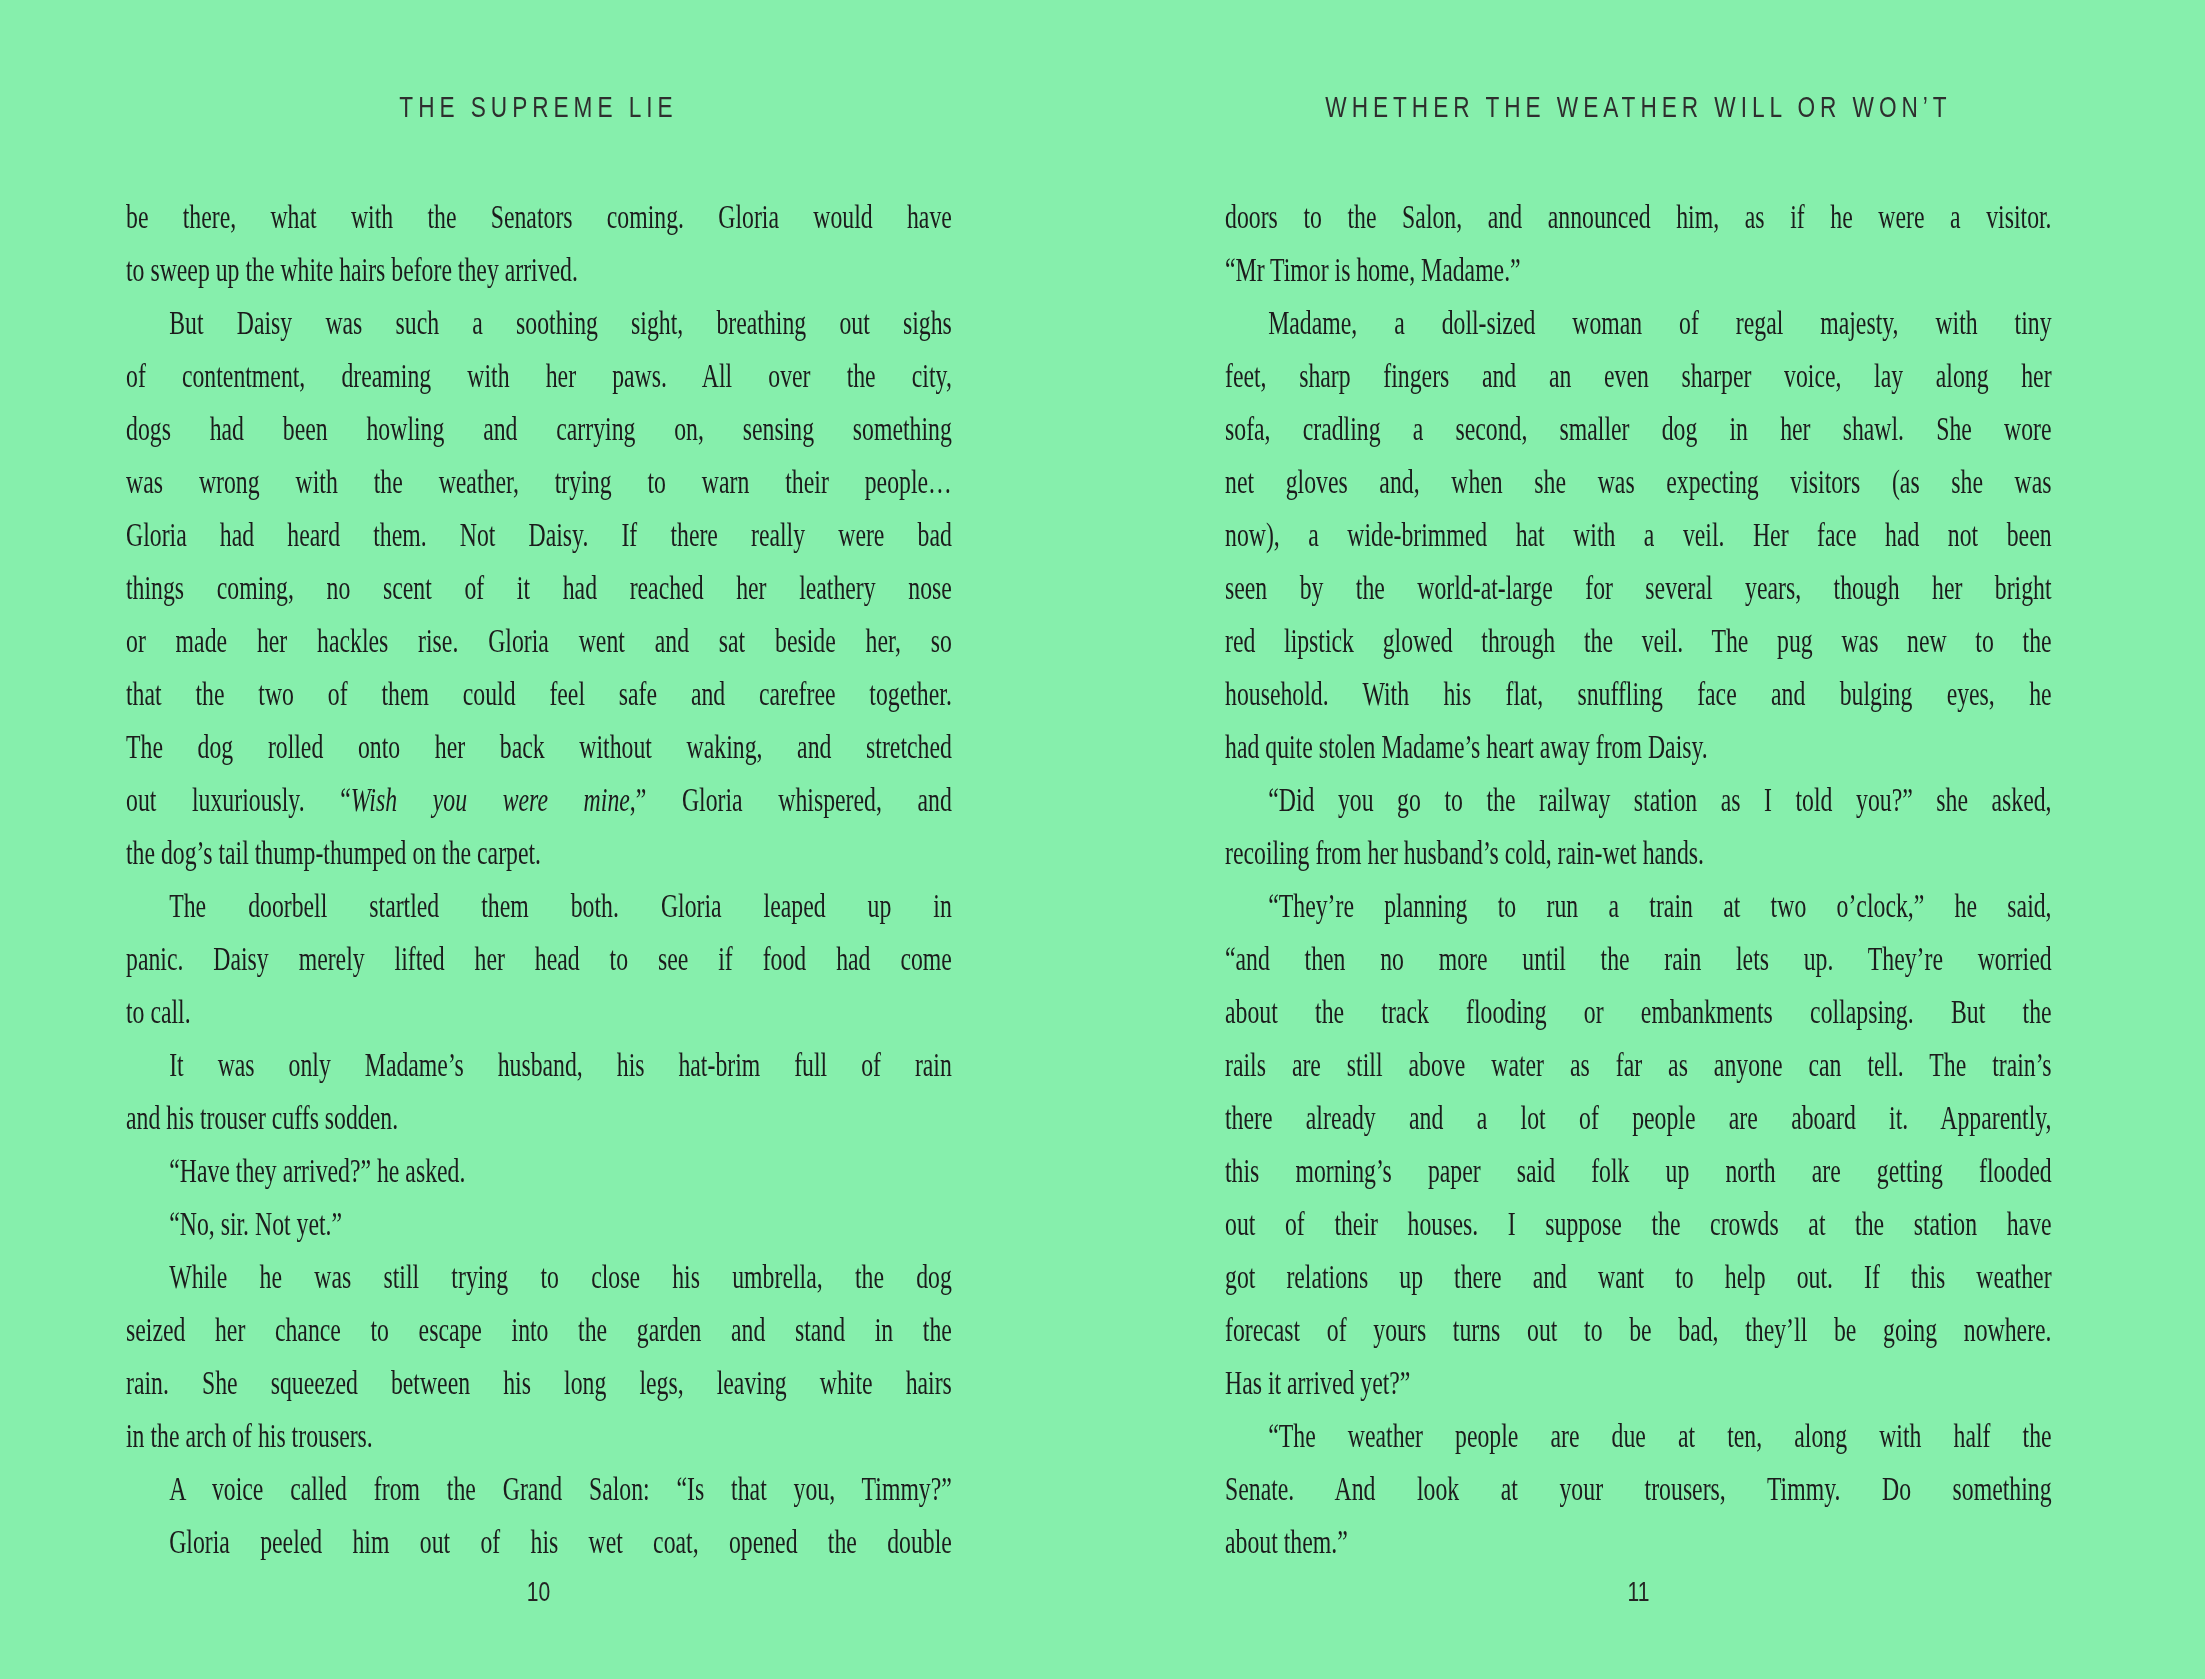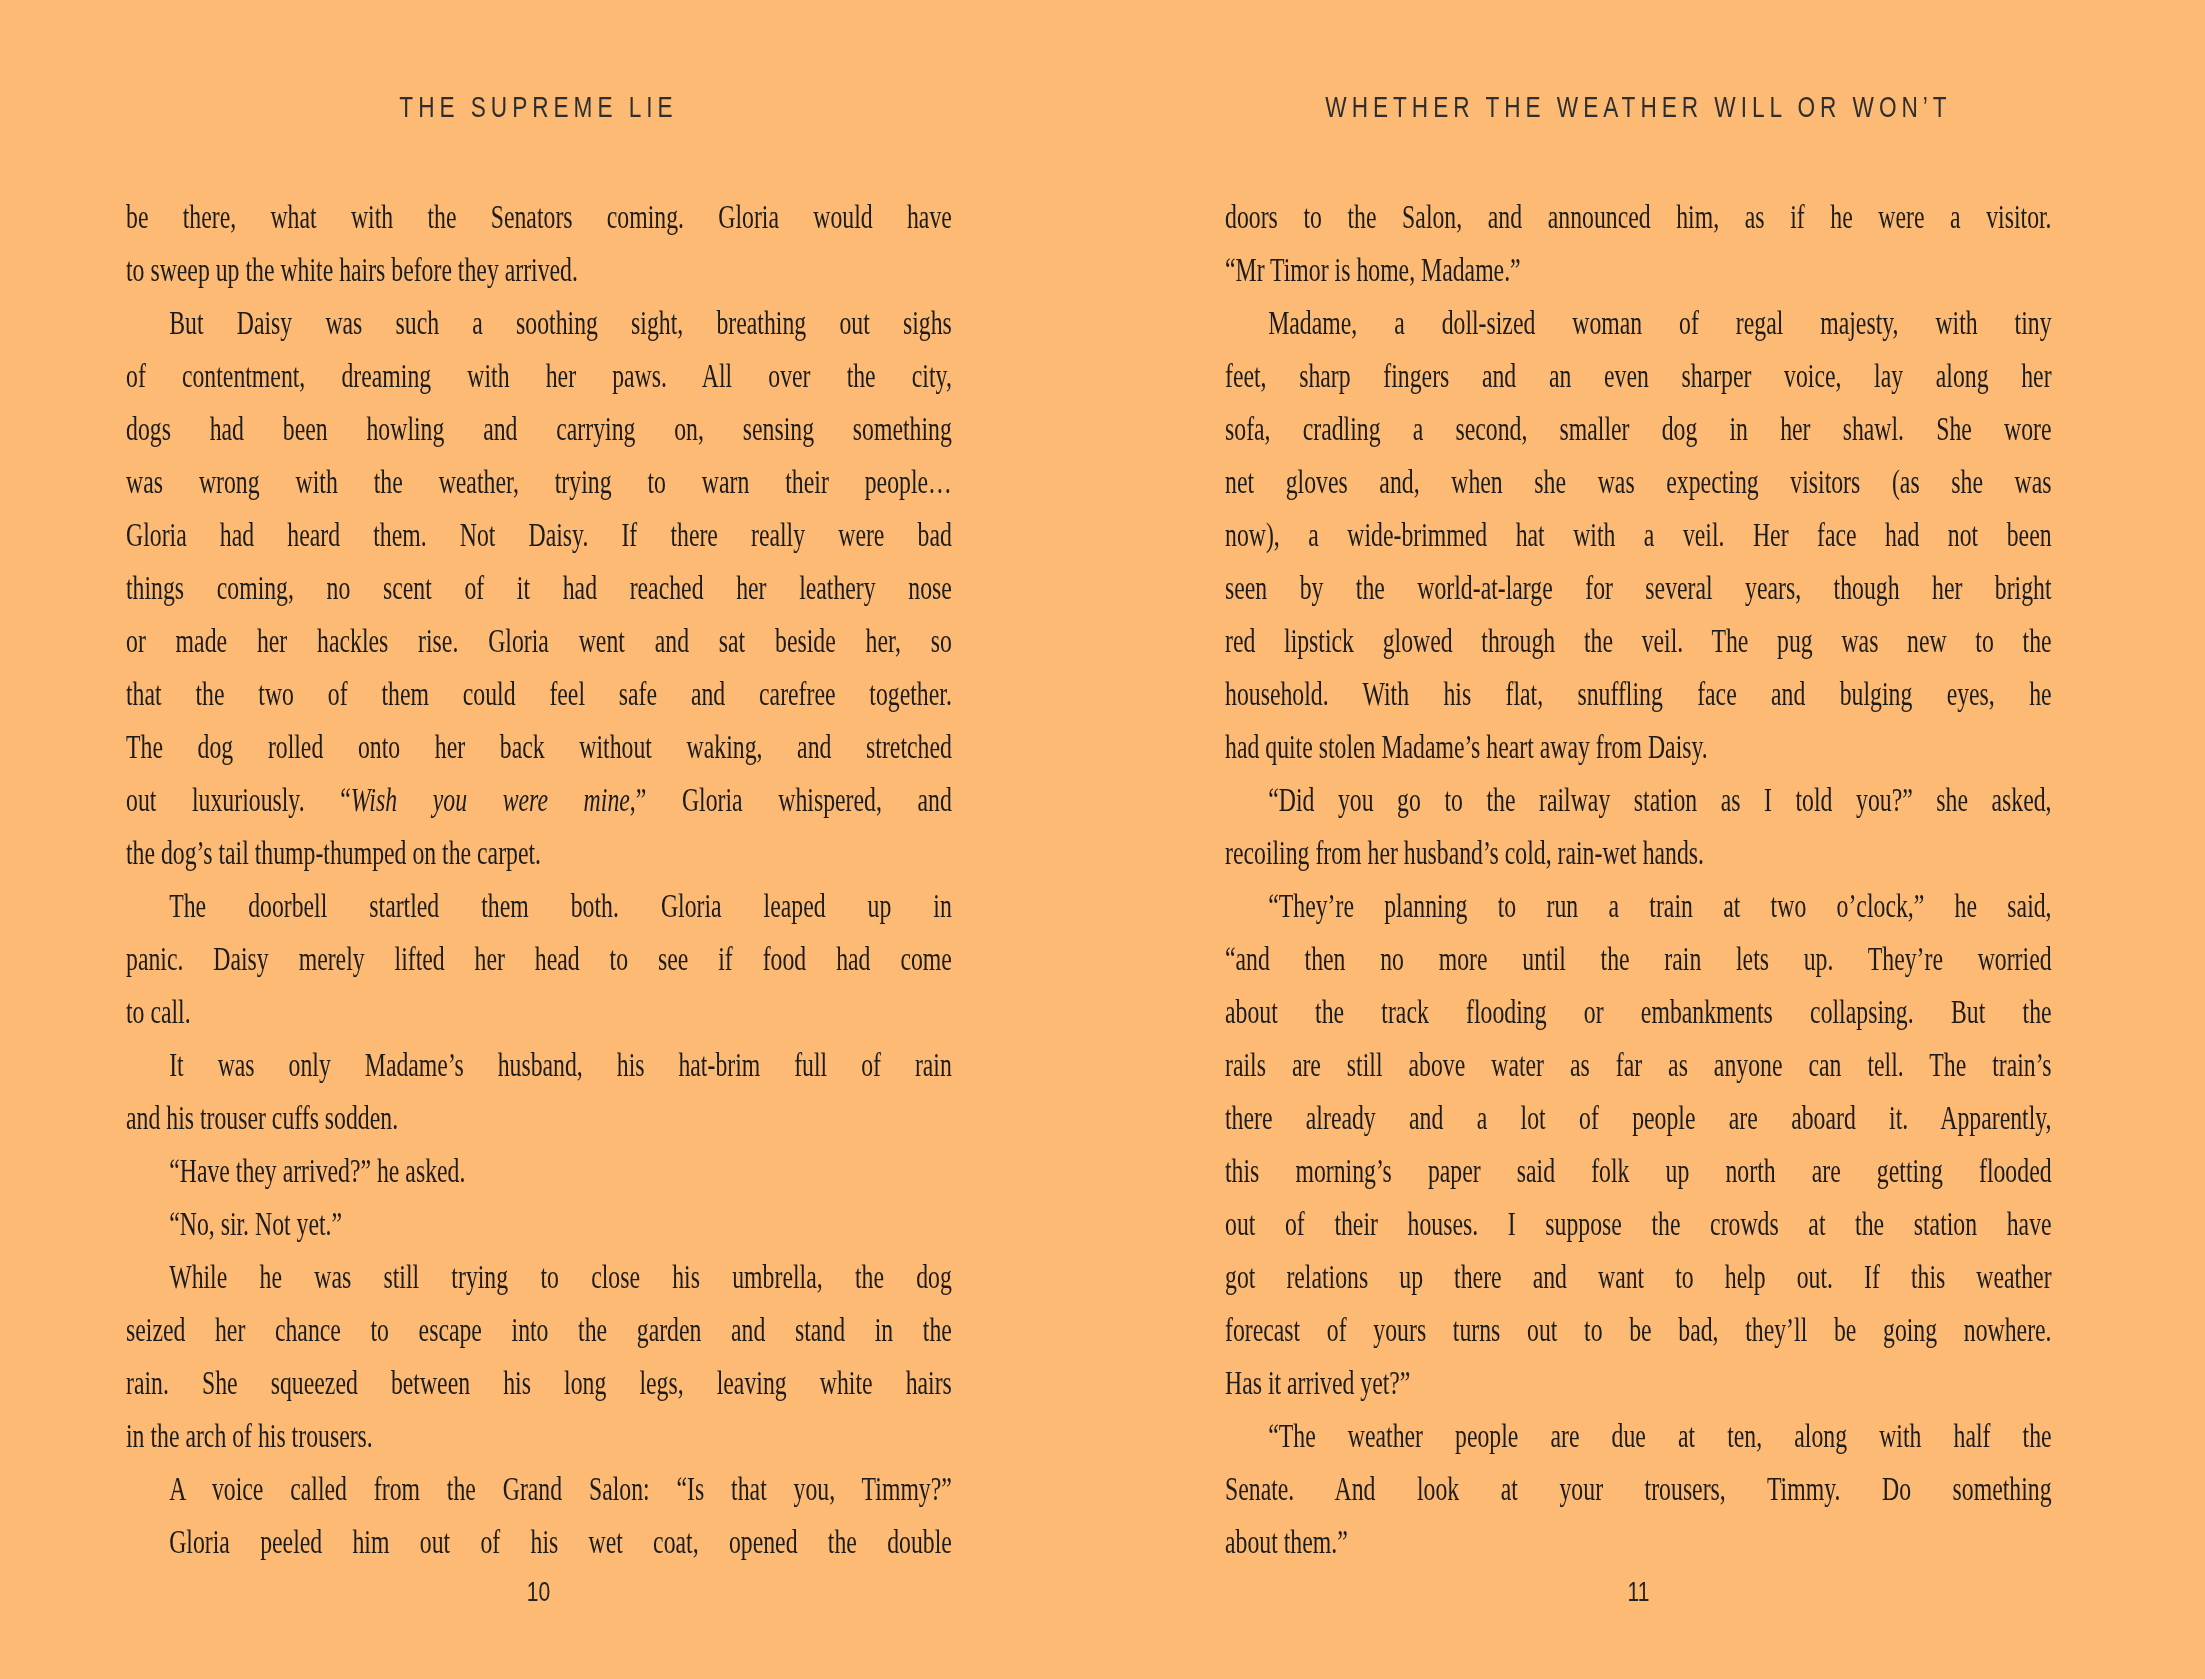--- a/index.html
+++ b/index.html
@@ -10,21 +10,21 @@
   body {
     position: relative;
     width: 2205px;
     height: 1680px;
     overflow: hidden;
     font-family: "Liberation Serif", "DejaVu Serif", serif;
   }
   .spread {
     position: absolute;
     inset: 0;
-    background: #fdba74;
+    background: #86efac;
   }
   .page {
     position: absolute;
     top: 0;
     height: 1680px;
     width: 1103px;
   }
   .page.left  { left: 0; }
   .page.right { left: 1074px; }
 

